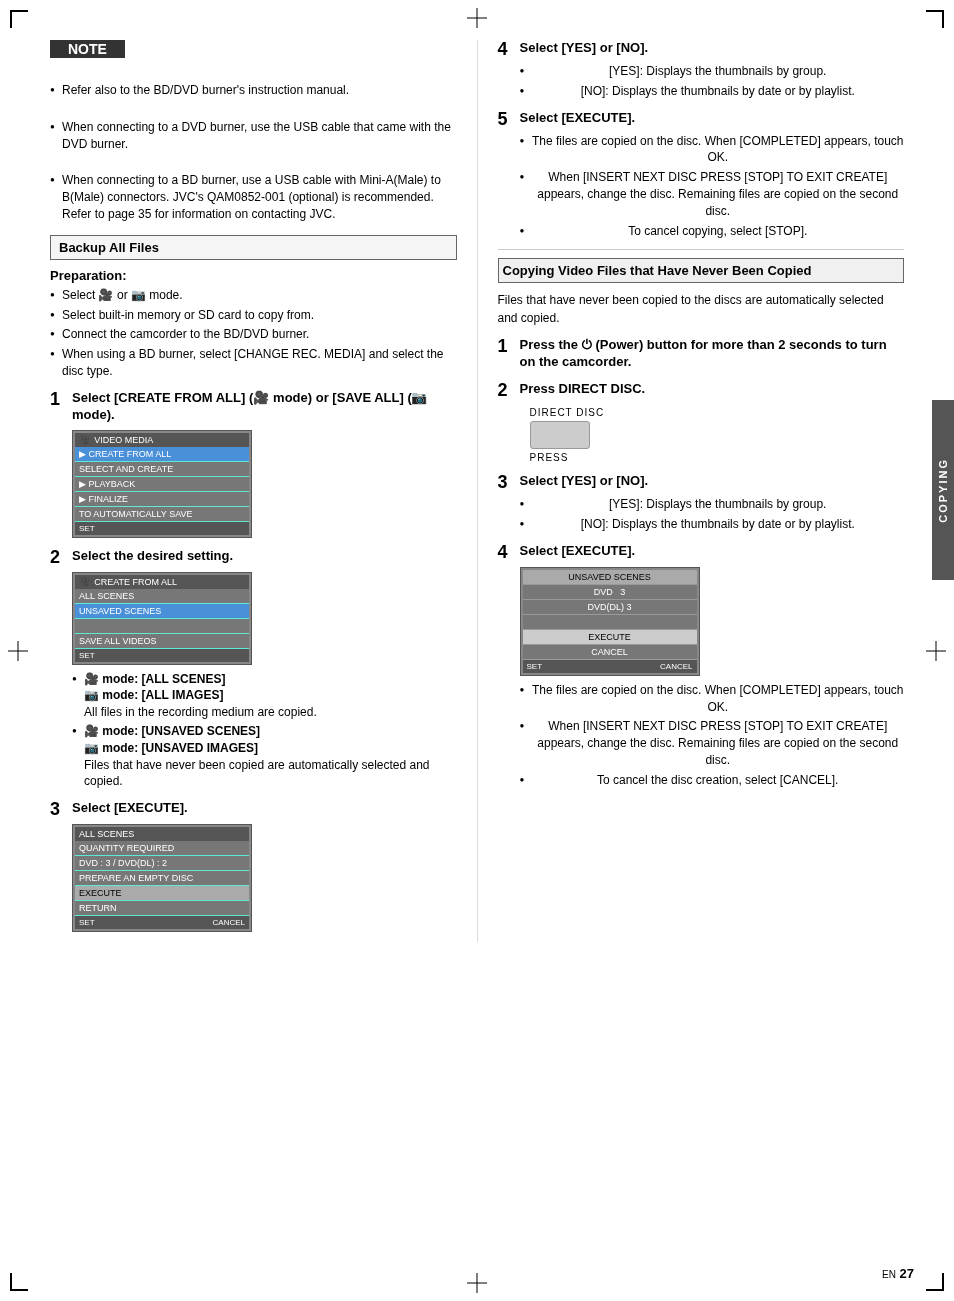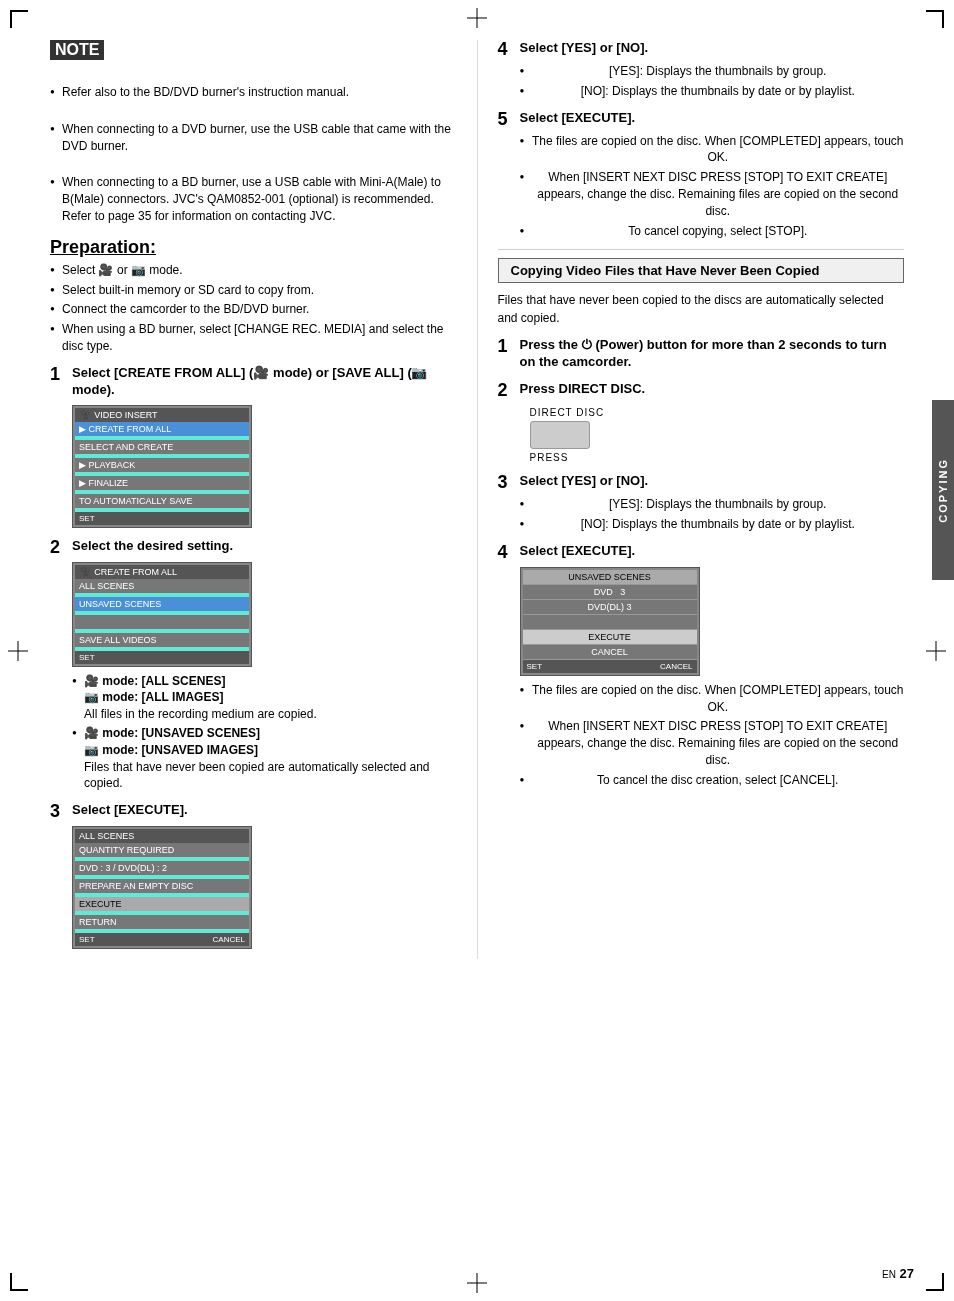--- a/index.html
+++ b/index.html
@@ -113,23 +113,23 @@
     }
 
     
     .note-box {
       margin-bottom: 12px;
     }
     .note-label {
       display: inline-block;
       background: #333;
       color: #fff;
-      font-size: 16px;
-      font-weight: bold;
-      padding: 1px 5px;
+      font-size: 14px;
+      font-weight: bold;
+      padding: 1px 18px;
       margin-bottom: 4px;
     }
     .note-list {
       list-style: none;
       padding: 0;
     }
     .note-list li {
       padding-left: 12px;
       position: relative;
       margin-bottom: 3px;
@@ -149,33 +149,32 @@
     .section-box {
       border: 1px solid #666;
       padding: 4px 8px;
       margin-bottom: 8px;
       font-weight: bold;
       font-size: 13px;
       background: #f5f5f5;
     }
     .section-box-right {
       border: 1px solid #666;
-      padding: 4px 12px;
+      padding: 4px 4px;
       margin-bottom: 8px;
       font-weight: bold;
       font-size: 13px;
       background: #f0f0f0;
     }
 
     
     .prep-title {
       font-weight: bold;
-      font-size: 18px;
+      font-size: 13px;
       margin-bottom: 4px;
-      text-decoration: underline;
     }
     .prep-list {
       list-style: none;
       padding: 0;
       margin-bottom: 10px;
     }
     .prep-list li {
       padding-left: 12px;
       position: relative;
       margin-bottom: 3px;
@@ -252,21 +251,21 @@
       padding: 2px 4px;
       display: flex;
       align-items: center;
       gap: 4px;
     }
     .menu-img .menu-row {
       background: #777;
       color: #fff;
       padding: 2px 4px;
       font-size: 9px;
-      border-bottom: 4px solid #5eead4;
+      border-bottom: 1px solid #5eead4;
     }
     .menu-img .menu-row.highlight {
       background: #aaa;
       color: #000;
     }
     .menu-img .menu-row.selected {
       background: #4a90d9;
       color: #fff;
     }
     .menu-bottom-bar {
@@ -417,39 +416,40 @@
 
       <div class="note-box">
         <span class="note-label">NOTE</span>
         <ul class="note-list">
           <li>Refer also to the BD/DVD burner's instruction manual.</li>
           <li>When connecting to a DVD burner, use the USB cable that came with the DVD burner.</li>
           <li>When connecting to a BD burner, use a USB cable with Mini-A(Male) to B(Male) connectors. JVC's QAM0852-001 (optional) is recommended. Refer to page 35 for information on contacting JVC.</li>
         </ul>
       </div>
 
+      <div class="section-box">Backup All Files</div>
 
       <div class="prep-title">Preparation:</div>
       <ul class="prep-list">
         <li>Select 🎥 or 📷 mode.</li>
         <li>Select built-in memory or SD card to copy from.</li>
         <li>Connect the camcorder to the BD/DVD burner.</li>
         <li>When using a BD burner, select [CHANGE REC. MEDIA] and select the disc type.</li>
       </ul>
 
       <div class="step">
         <div class="step-header">
           <span class="step-num">1</span>
           <span class="step-title">Select [CREATE FROM ALL] (🎥 mode) or [SAVE ALL] (📷 mode).</span>
         </div>
         <div class="step-body">
           <div class="menu-img">
             <div class="menu-title-bar">
               <span>🎥</span>
-              <span>VIDEO INSERT</span>
+              <span>VIDEO MEDIA</span>
             </div>
             <div class="menu-row selected">▶ CREATE FROM ALL</div>
             <div class="menu-row">SELECT AND CREATE</div>
             <div class="menu-row">▶ PLAYBACK</div>
             <div class="menu-row">▶ FINALIZE</div>
             <div class="menu-row">TO AUTOMATICALLY SAVE</div>
             <div class="menu-bottom-bar">
               <span>SET</span>
               <span></span>
             </div>

